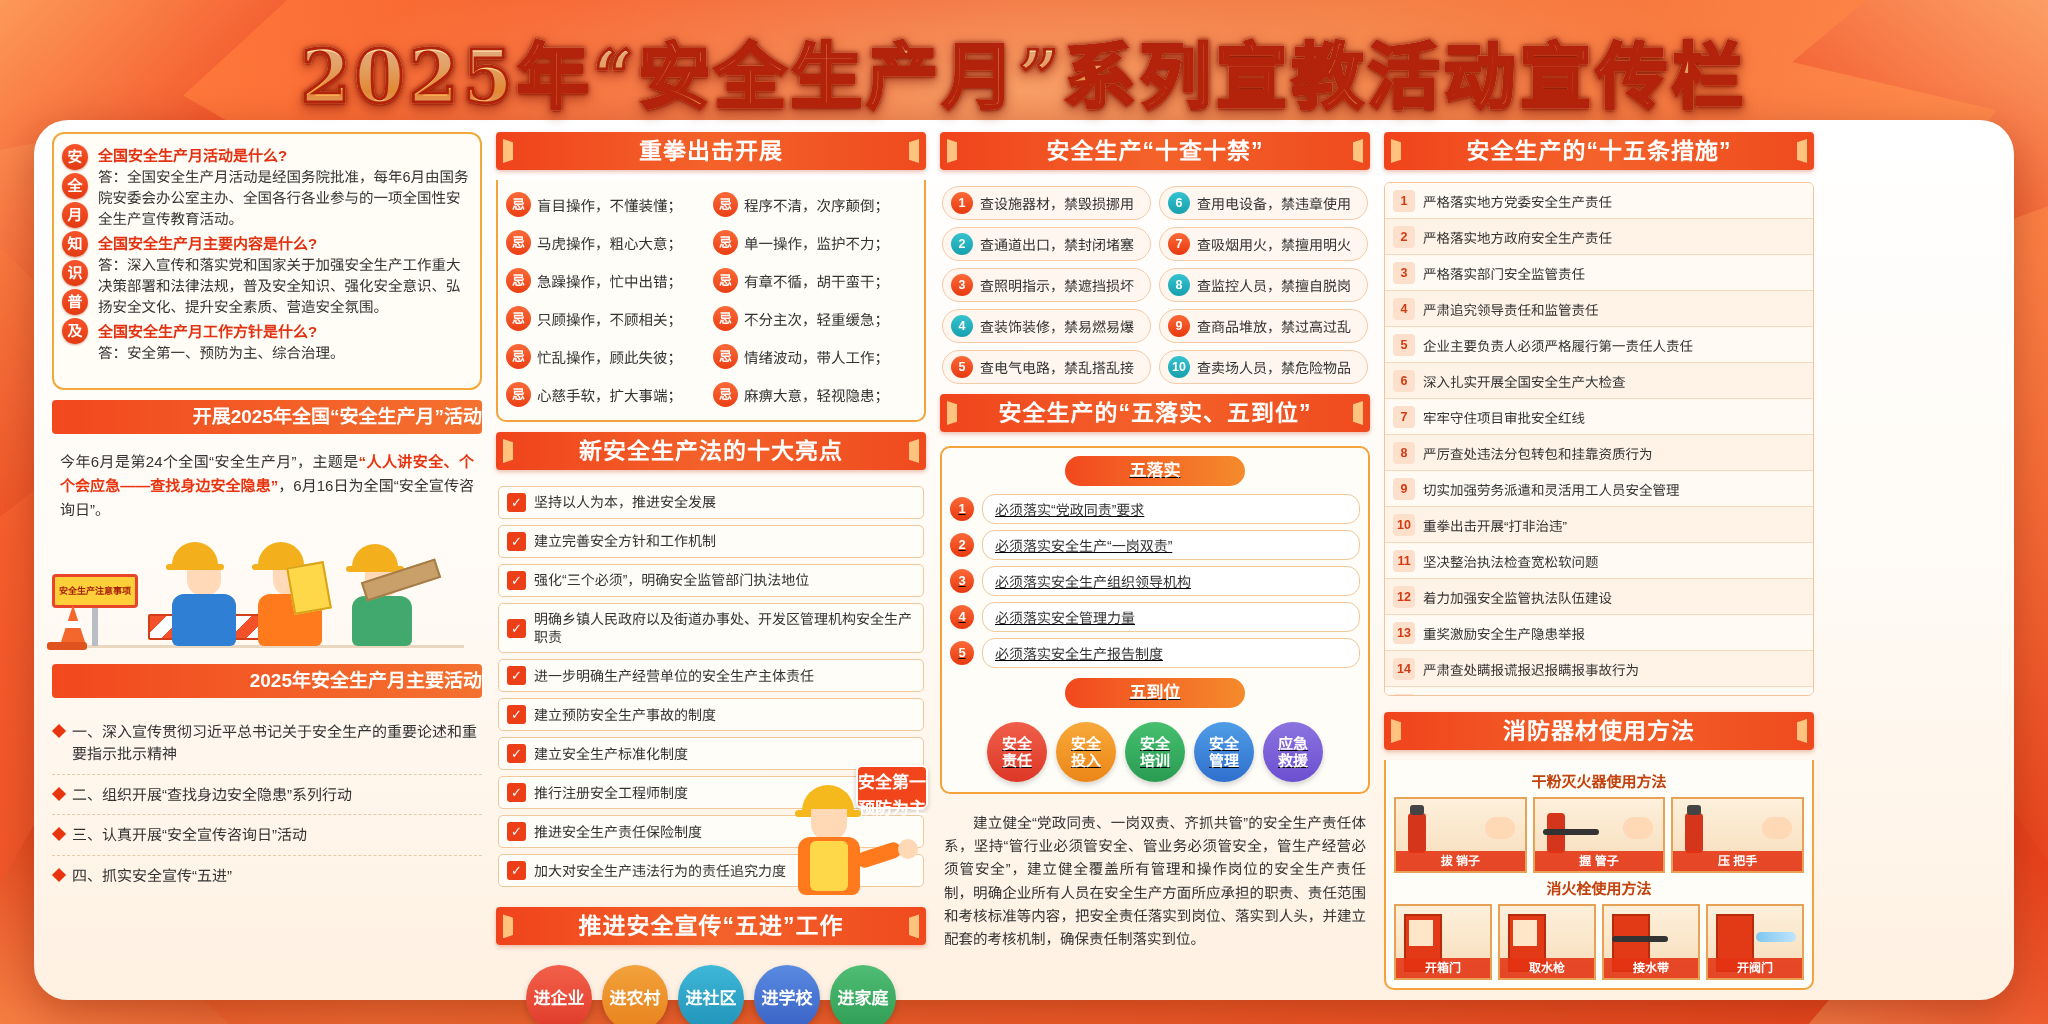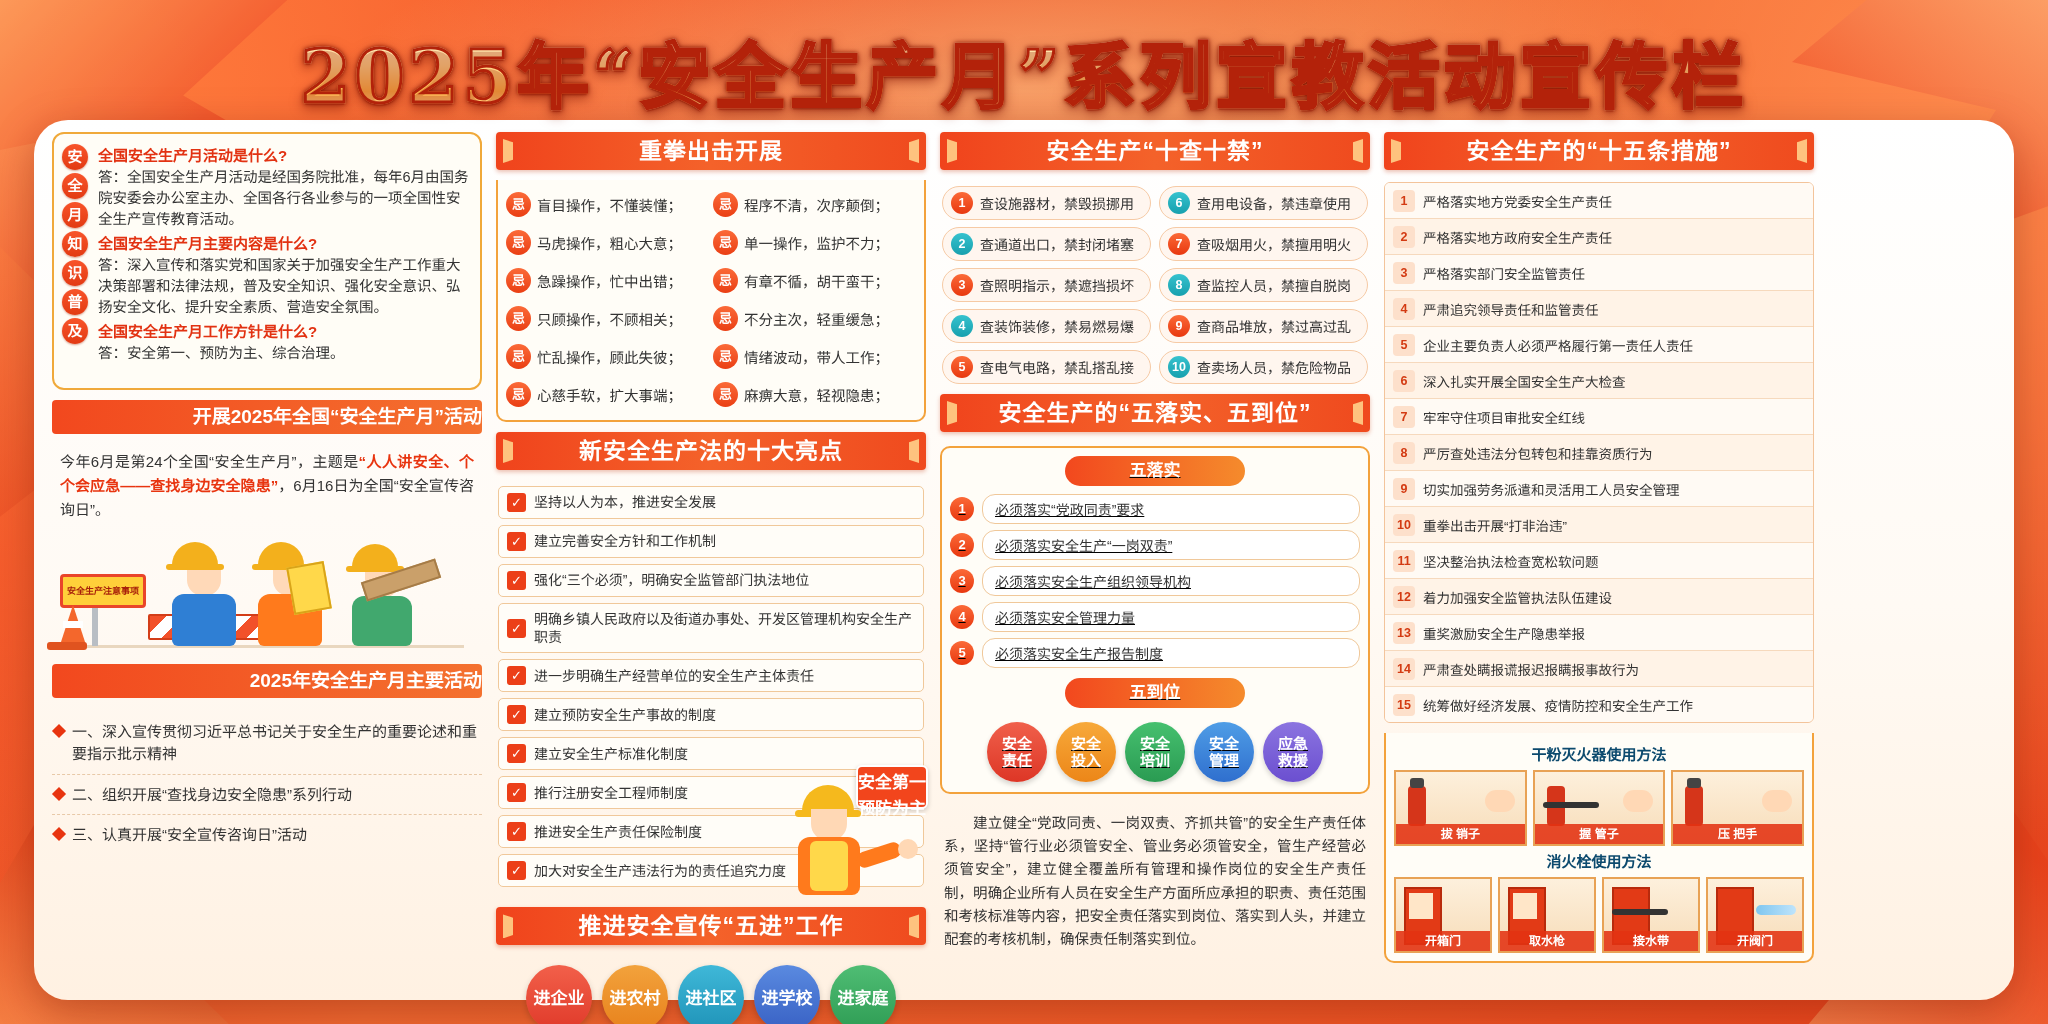--- a/index.html
+++ b/index.html
@@ -224,21 +224,21 @@
 
   
   .m15{display:flex;flex-direction:column;gap:0;border:1px solid #f3c49b;border-radius:6px;overflow:hidden;margin-top:2px;}
   .m15-row{display:flex;align-items:center;gap:8px;font-size:13.5px;color:#333;padding:6.5px 8px;border-bottom:1px solid #f6d9bd;}
   .m15-row:last-child{border-bottom:none;}
   .m15-row:nth-child(odd){background:#fffaf4;}
   .m15-row:nth-child(even){background:#fff3e7;}
   .m15-n{flex:0 0 auto;width:22px;height:22px;border-radius:4px;background:#fde0cb;color:#d33a12;font-weight:bold;font-size:12.5px;line-height:22px;text-align:center;}
 
   .fire-box{border:2px solid #f3a23c;border-radius:0 0 10px 10px;border-top:none;background:#fffdf7;padding:6px 8px 8px;}
-  .fire-sub{color:#0c4a6e;font-weight:bold;font-size:15px;text-align:center;margin:4px 0 6px;}
+  .fire-sub{color:#c2410c;font-weight:bold;font-size:15px;text-align:center;margin:4px 0 6px;}
   .fire-row{display:flex;gap:6px;}
   .fire-cell{flex:1;height:72px;border:2px solid #e8a255;border-radius:0;position:relative;overflow:hidden;
     background:linear-gradient(180deg,#fdf0dc 0%,#f7dcb8 100%);}
   .fc-label{position:absolute;left:0;right:0;bottom:0;height:20px;line-height:20px;text-align:center;
     color:#fff;font-size:12px;font-weight:bold;background:rgba(226,50,18,.88);}
   .ext-body{position:absolute;left:12px;top:14px;width:18px;height:40px;background:#d5351a;border-radius:4px;}
   .ext-top{position:absolute;left:14px;top:6px;width:14px;height:10px;background:#444;border-radius:3px;}
   .hand{position:absolute;right:10px;top:18px;width:30px;height:22px;background:#ffd8b5;border-radius:11px;}
   .hose{position:absolute;left:8px;top:30px;width:56px;height:6px;background:#333;border-radius:3px;}
   .hyd-cab{position:absolute;left:8px;top:8px;width:34px;height:54px;background:#e23a16;border:2px solid #b82a0c;}
@@ -285,21 +285,21 @@
 
         <div class="sub-banner">开展2025年全国“安全生产月”活动</div>
 
         <div class="para">
           <span>今年6月是第24个全国“安全生产月”，主题是</span><span class="hl">“人人讲安全、个个会应急——查找身边安全隐患”</span><span>，6月16日为全国“安全宣传咨询日”。</span>
         </div>
 
         <div class="illus">
           <div class="ill-ground"></div>
           <div class="sign-pole" style="left:40px;"></div>
-          <div class="sign" style="left:8px;">安全生产注意事项</div>
+          <div class="sign" style="left:0px;">安全生产注意事项</div>
           <div class="cone" style="left:8px;"></div>
           <div class="cone-base" style="left:-5px;"></div>
           <div class="barrier" style="left:96px;"></div>
           <div class="worker" style="left:120px;">
             <div class="helmet"></div>
             <div class="face"></div>
             <div class="body-o"></div>
           </div>
           <div class="worker" style="left:206px;">
             <div class="helmet"></div>
@@ -322,20 +322,24 @@
             <span class="sq"></span>
             <span>一、深入宣传贯彻习近平总书记关于安全生产的重要论述和重要指示批示精神</span>
           </div>
           <div class="act-item">
             <span class="sq"></span>
             <span>二、组织开展“查找身边安全隐患”系列行动</span>
           </div>
           <div class="act-item">
             <span class="sq"></span>
             <span>三、认真开展“安全宣传咨询日”活动</span>
+          </div>
+          <div class="act-item">
+            <span class="sq"></span>
+            <span>四、抓实安全宣传“五进”</span>
           </div>
         </div>
       </div>
 
       <div class="col col2">
         <div class="banner">重拳出击开展</div>
 
         <div class="twelve">
           <div class="half">
             <div class="ji-row">
@@ -611,20 +615,21 @@
           <div class="m15-row">
               <span class="m15-n">14</span>
               <span>严肃查处瞒报谎报迟报瞒报事故行为</span>
             </div>
           <div class="m15-row">
               <span class="m15-n">15</span>
               <span>统筹做好经济发展、疫情防控和安全生产工作</span>
             </div>
         </div>
 
+        <div class="banner" style="margin-top:6px;">消防器材使用方法</div>
 
         <div class="fire-box">
           <div class="fire-sub">干粉灭火器使用方法</div>
           <div class="fire-row">
             <div class="fire-cell">
               <div class="ext-body"></div>
               <div class="ext-top"></div>
               <div class="hand"></div>
               <div class="fc-label">拔 销子</div>
             </div>

